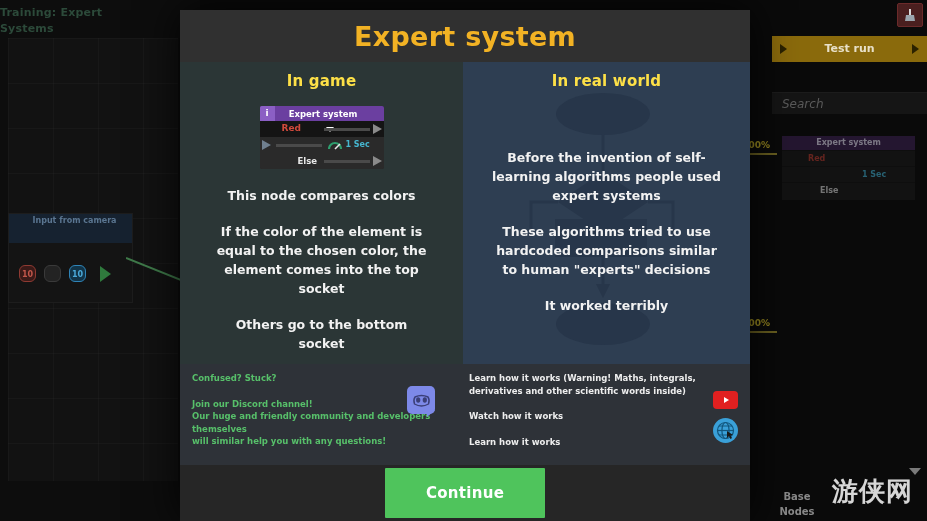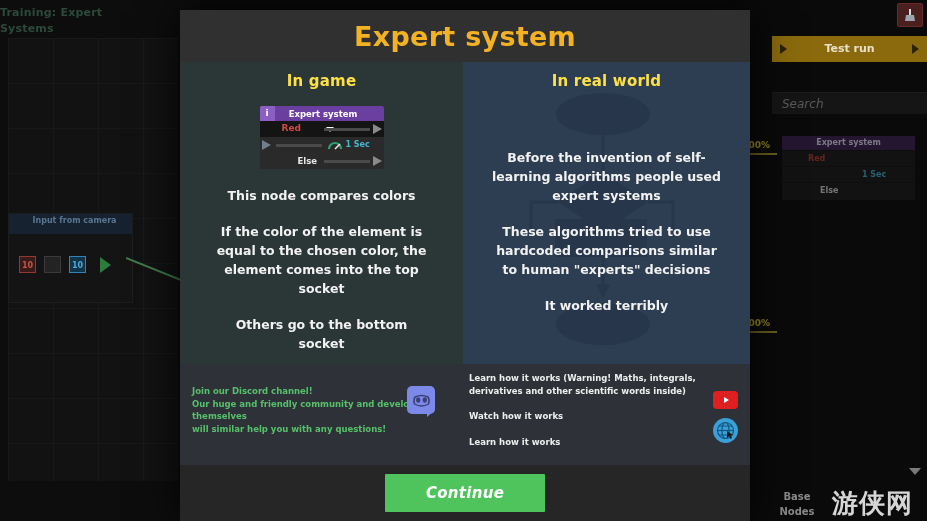--- a/index.html
+++ b/index.html
@@ -30,25 +30,25 @@
     background-image:
       linear-gradient(to right, rgba(255,255,255,.022) 1px, transparent 1px),
       linear-gradient(to bottom, rgba(255,255,255,.022) 1px, transparent 1px);
     background-size: 45px 45px;
   }
   .cam-node {
     position:absolute; left:8px; top:213px; width:125px; height:90px;
     background:#141414; border:1px solid #1d1d1d;
   }
   .cam-node-hdr {
-    height:20px; background:#162230; color:#5a7590;
+    height:29px; background:#162230; color:#5a7590;
     font-size:8px; font-weight:bold; text-align:center; line-height:14px;padding-left:8px;
   }
   .cam-node-body { display:flex; align-items:center; gap:8px; padding:22px 8px 0 10px; }
-  .swatch { width:17px; height:17px; border-radius:0;
+  .swatch { width:17px; height:17px; border-radius:6px;
             font-size:8px; font-weight:bold; text-align:center; line-height:17px; }
   .sw-red  { background:#3a1a18; border:1px solid #8f3a32; color:#c0564a; }
   .sw-gray { background:#232323; border:1px solid #3a3a3a; color:#777; }
   .sw-blue { background:#123448; border:1px solid #2f84b8; color:#4aa8d8; }
   .cam-arrow {
     width:0;height:0;border-left:11px solid #2f7a3d;
     border-top:8px solid transparent;border-bottom:8px solid transparent;
     margin-left:6px;
   }
   .green-wire {
@@ -88,21 +88,21 @@
   .pct { position:absolute; right:157px; color:#9a8a20; font-size:9px; font-weight:bold; }
   .pct1 { top:140px; }
   .pct2 { top:318px; }
   .pct-ul { position:absolute; right:150px; width:28px; height:2px; background:#6a6020; }
 
   .base-nodes {
     position:absolute; right:108px; bottom:2px; width:44px;
     color:#8a8a8a; font-size:10px; font-weight:bold; text-align:center; line-height:15px;
   }
   .watermark {
-    position:absolute; right:14px; bottom:0; color:#e8e8e8;
+    position:absolute; right:14px; bottom:12px; color:#e8e8e8;
     font-size:26px; font-weight:bold; font-family:"DejaVu Sans", sans-serif;
     letter-spacing:1px; opacity:.92;
   }
   .dd-caret { position:absolute; right:6px; bottom:46px;
       width:0;height:0;border-left:6px solid transparent;border-right:6px solid transparent;
       border-top:7px solid #7a7a7a;}
 
   
   .modal {
     position:absolute; left:180px; top:10px; width:570px; height:511px;
@@ -190,25 +190,25 @@
     border-radius:50%; background:#3aa0d8;
     display:flex; align-items:center; justify-content:center;
   }
 
   
   .cont-bar {
     flex:0 0 56px; background:#262626;
     display:flex; align-items:center; justify-content:center;
   }
   .continue-btn {
-    width:160px; height:38px; background:#4fc45c;
+    width:160px; height:50px; background:#4fc45c;
     border:none; border-radius:1px;
     color:#fff; font-size:15px; font-weight:bold;
     font-family:"DejaVu Sans","Liberation Sans",sans-serif;
-    cursor:pointer; letter-spacing:.3px;font-style:italic;
+    cursor:pointer; letter-spacing:.3px;
   }
 </style>
 </head>
 <body>
 
 <div id="root">
 
   <div class="bg">
 
     <div class="bg-left">
@@ -329,20 +329,21 @@
         </svg>
         <div class="col-head" style="position:relative;z-index:2">In real world</div>
         <p style="margin-top:58px">Before the invention of self-learning algorithms people used expert systems</p>
         <p>These algorithms tried to use hardcoded comparisons similar to human "experts" decisions</p>
         <p>It worked terribly</p>
       </div>
     </div>
 
     <div class="links">
       <div class="links-left">
+        <div class="lk-green">Confused? Stuck?</div>
         <div class="lk-green mt13">Join our Discord channel!</div>
         <div class="lk-green">Our huge and friendly community and developers themselves</div>
         <div class="lk-green">will similar help you with any questions!</div>
 
         <div class="discord-tail"></div>
         <div class="discord-badge">
           <svg width="19" height="14" viewBox="0 0 19 14">
             <ellipse cx="6.2" cy="7" rx="2.1" ry="2.8" fill="#3b3f78"></ellipse>
             <ellipse cx="12.8" cy="7" rx="2.1" ry="2.8" fill="#3b3f78"></ellipse>
             <path d="M3 4 Q9.5 1 16 4 Q18 7 16.5 11 Q13 13 9.5 13 Q6 13 2.5 11 Q1 7 3 4 Z" fill="none" stroke="#3b3f78" stroke-width="1.4"></path>

